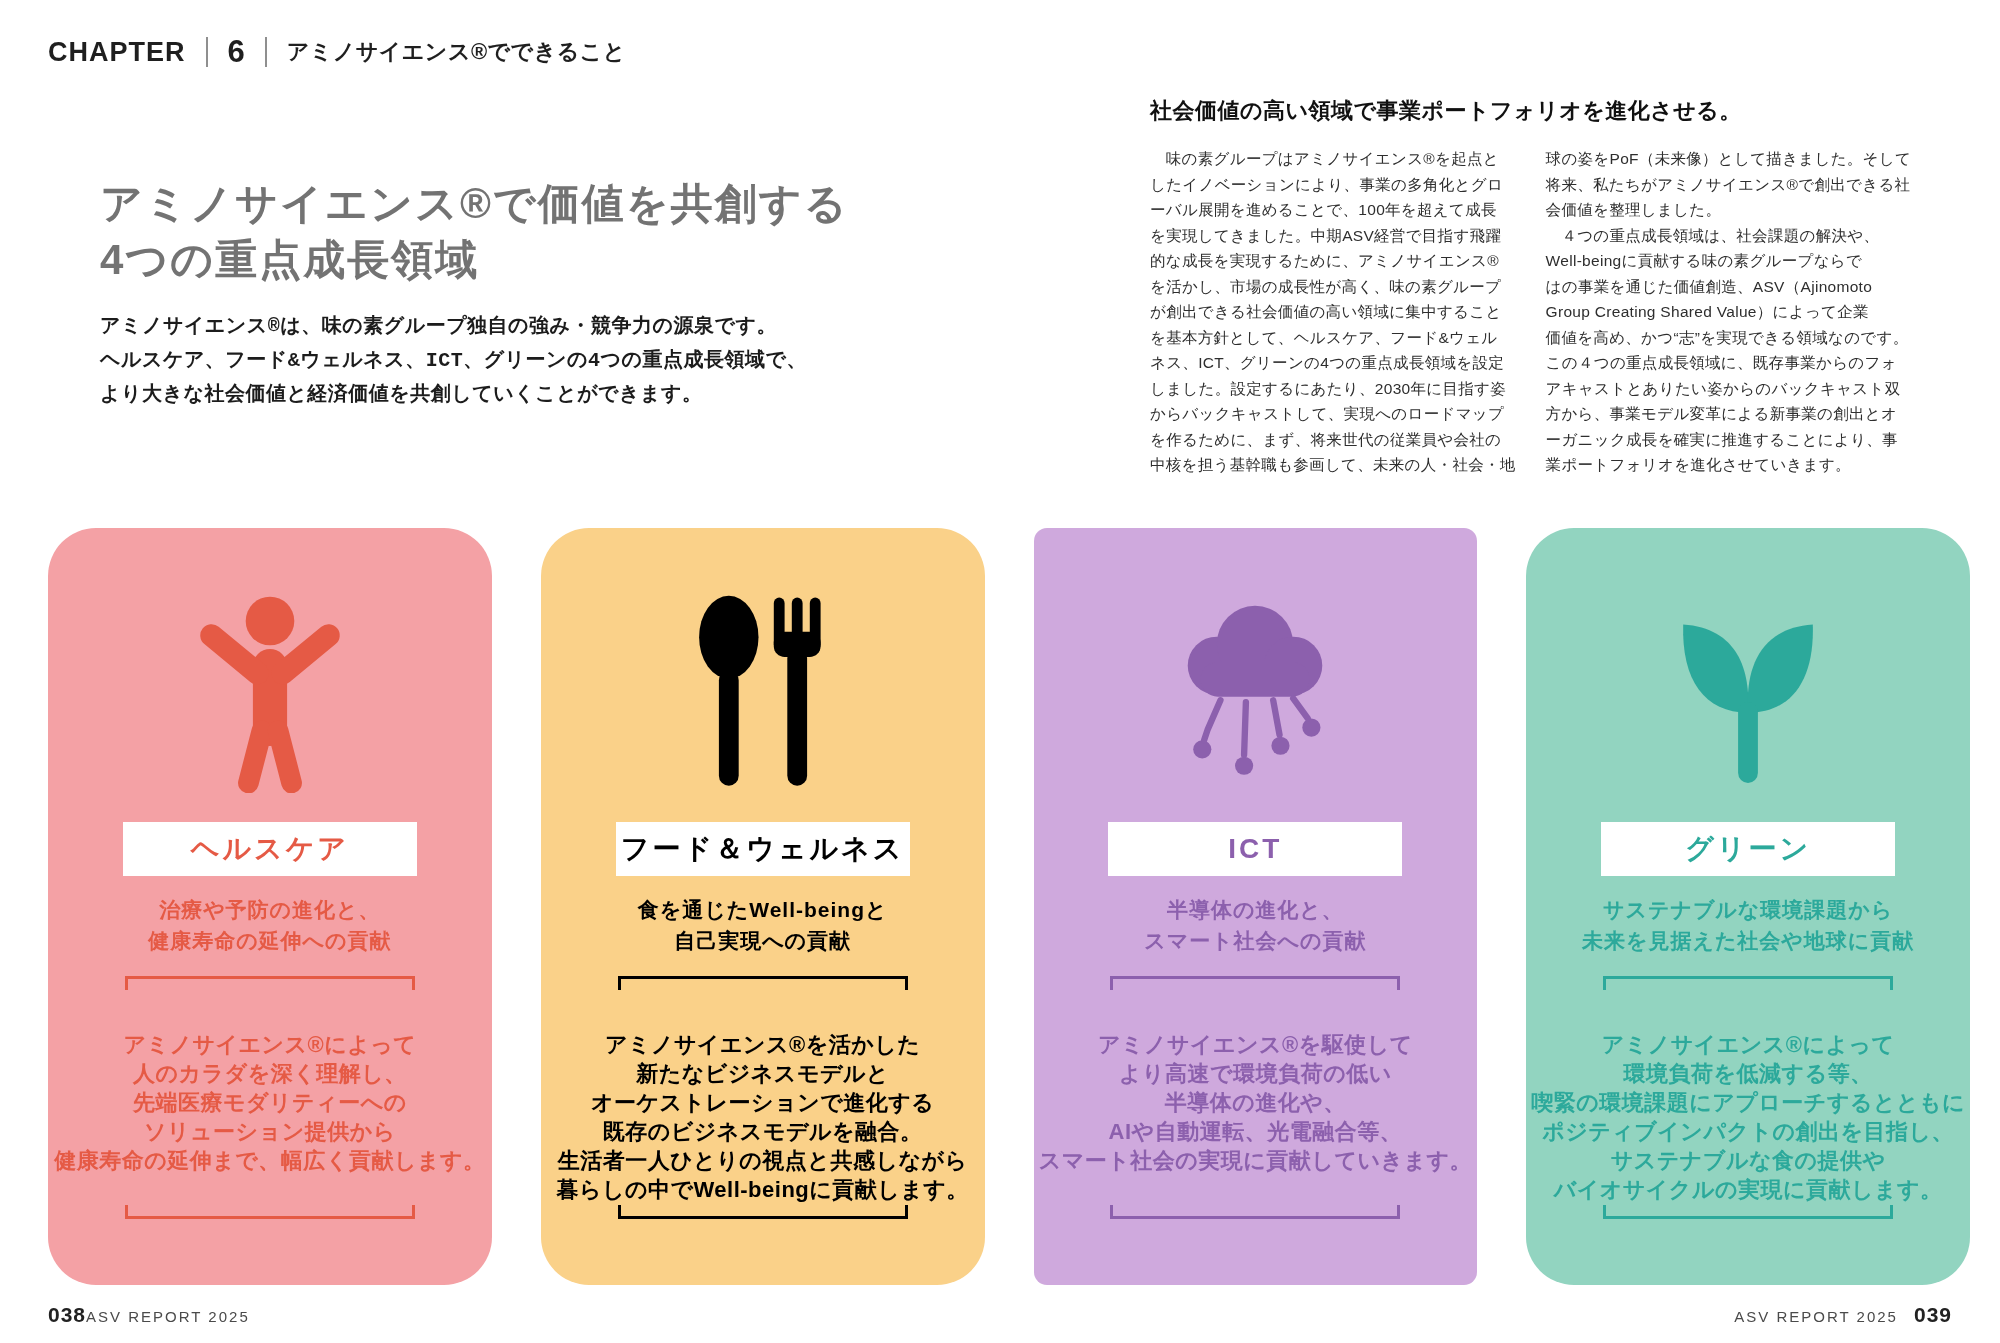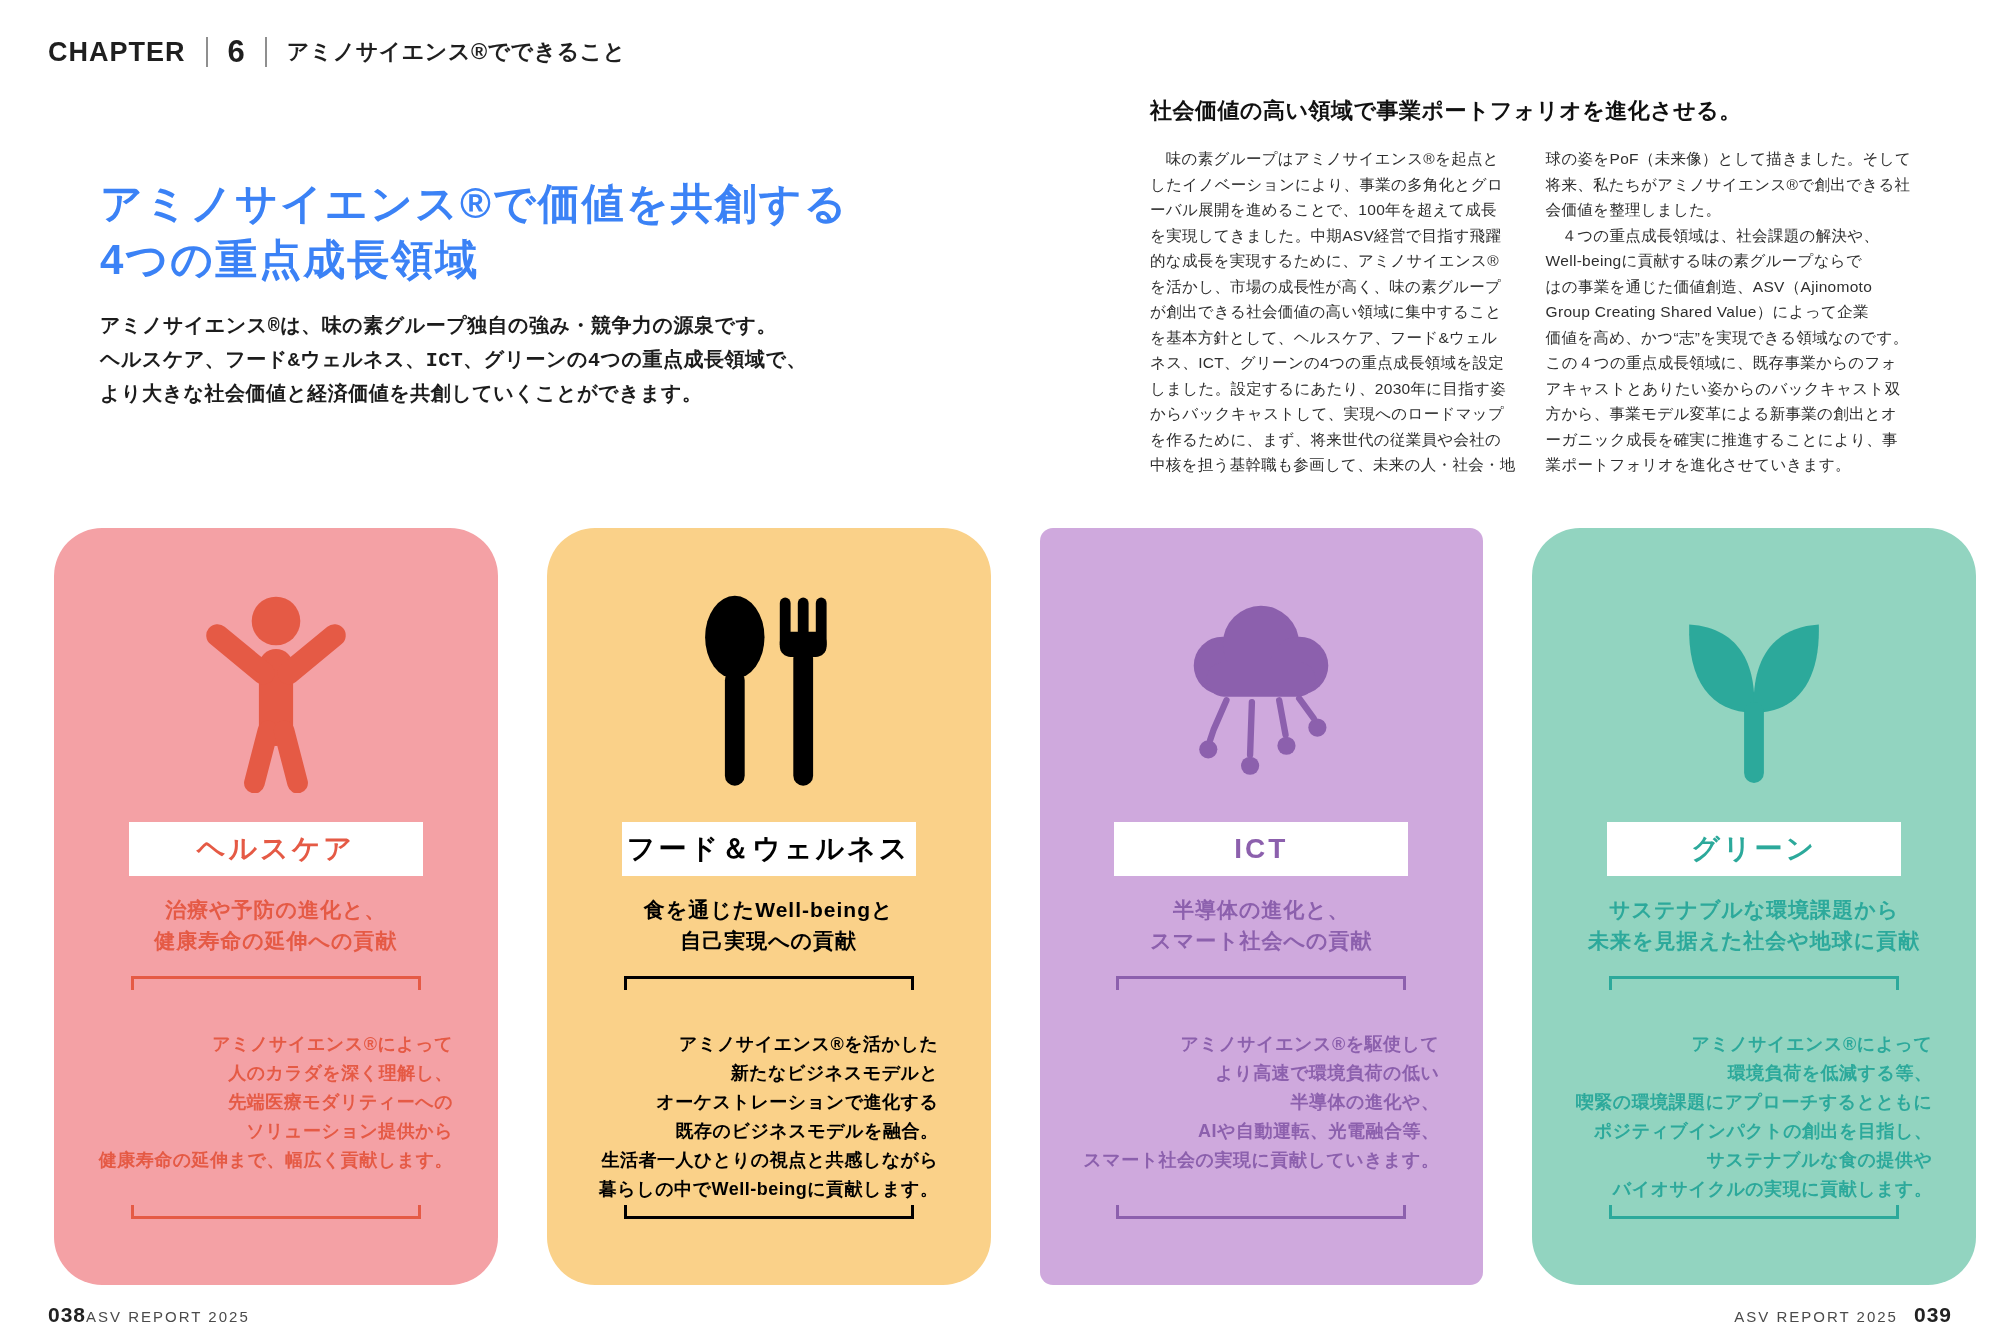--- a/index.html
+++ b/index.html
@@ -11,50 +11,50 @@
 
   
   .chapter-header { position:absolute; left:48px; top:34px; display:flex; align-items:center; }
   .chapter-word { font-size:27px; font-weight:bold; letter-spacing:1px; }
   .vr { width:2px; height:30px; background:#8f8f8f; margin:0 20px; }
   .chapter-num { font-size:31px; font-weight:bold; }
   .chapter-title { font-size:22px; font-weight:bold; letter-spacing:0.5px; }
 
   
   .main-title { position:absolute; left:100px; top:176px; font-size:42px; font-weight:bold;
-    line-height:56px; letter-spacing:2px; color:#3b82f6; white-space:pre; }
+    line-height:56px; letter-spacing:2px; color:#737373; white-space:pre; }
   .lead { position:absolute; left:100px; top:310px; width:740px; font-size:20px; font-weight:bold;
     line-height:34px; color:#1c1c1c; white-space:pre-line; letter-spacing:0.5px;font-family:Liberation Mono, monospace; }
 
   
   .article { position:absolute; left:1150px; top:96px; width:700px; }
   .article-heading { font-size:22px; font-weight:bold; letter-spacing:0.5px; margin-bottom:20px; color:#111; }
   .article-cols { display:flex; gap:30px; }
   .article-col { flex:0 0 330px; font-size:15.5px; line-height:25.5px; color:#2e2e2e;
     white-space:pre; letter-spacing:0.3px; }
 
   
-  .cards { position:absolute; left:48px; top:528px; width:1922px; height:757px; display:flex; gap:49px;margin-left:6px; }
+  .cards { position:absolute; left:48px; top:528px; width:1922px; height:757px; display:flex; gap:49px; }
   .card { flex:1 1 0; border-radius:48px; display:flex; flex-direction:column; align-items:center; text-align:center; }
   .card-health   { background:#f4a1a5; color:#e55a45; }
   .card-food     { background:#fad189; color:#000000; }
   .card-ict      { background:#cfa9dd; color:#8c60ad;border-radius:13px; }
   .card-green    { background:#92d4c0; color:#2ca99b; }
 
   .icon-wrap { margin-top:60px; height:210px; display:flex; align-items:center; justify-content:center; }
   .icon-wrap svg { display:block; }
   .label-bar { margin-top:24px; width:294px; height:54px; background:#ffffff;
     display:flex; align-items:center; justify-content:center;
     font-size:28px; font-weight:bold; letter-spacing:3px; }
   .card-subtitle { margin-top:18px; font-size:21px; font-weight:bold; line-height:31px;
     white-space:pre-line; letter-spacing:1px; }
   .bracket-top { margin-top:20px; width:290px; height:14px;
     border-top:3px solid currentColor; border-left:3px solid currentColor; border-right:3px solid currentColor; }
-  .card-desc { margin-top:40px; font-size:18px; font-weight:bold; line-height:29px;
-    white-space:pre-line; letter-spacing:0.5px;text-align:right; }
+  .card-desc { margin-top:40px; font-size:22px; font-weight:bold; line-height:29px;
+    white-space:pre-line; letter-spacing:0.5px; }
   .bracket-bottom { margin-top:auto; margin-bottom:66px; width:290px; height:14px;
     border-bottom:3px solid currentColor; border-left:3px solid currentColor; border-right:3px solid currentColor; }
 
   
   .footer-left  { position:absolute; left:48px;  bottom:16px; display:flex; align-items:baseline; gap:0; }
   .footer-right { position:absolute; right:48px; bottom:16px; display:flex; align-items:baseline; gap:16px; }
   .page-num { font-size:21px; font-weight:bold; color:#222; letter-spacing:1px; }
   .report-label { font-size:15px; color:#4a4a4a; letter-spacing:2px; }
 </style>
 </head>

